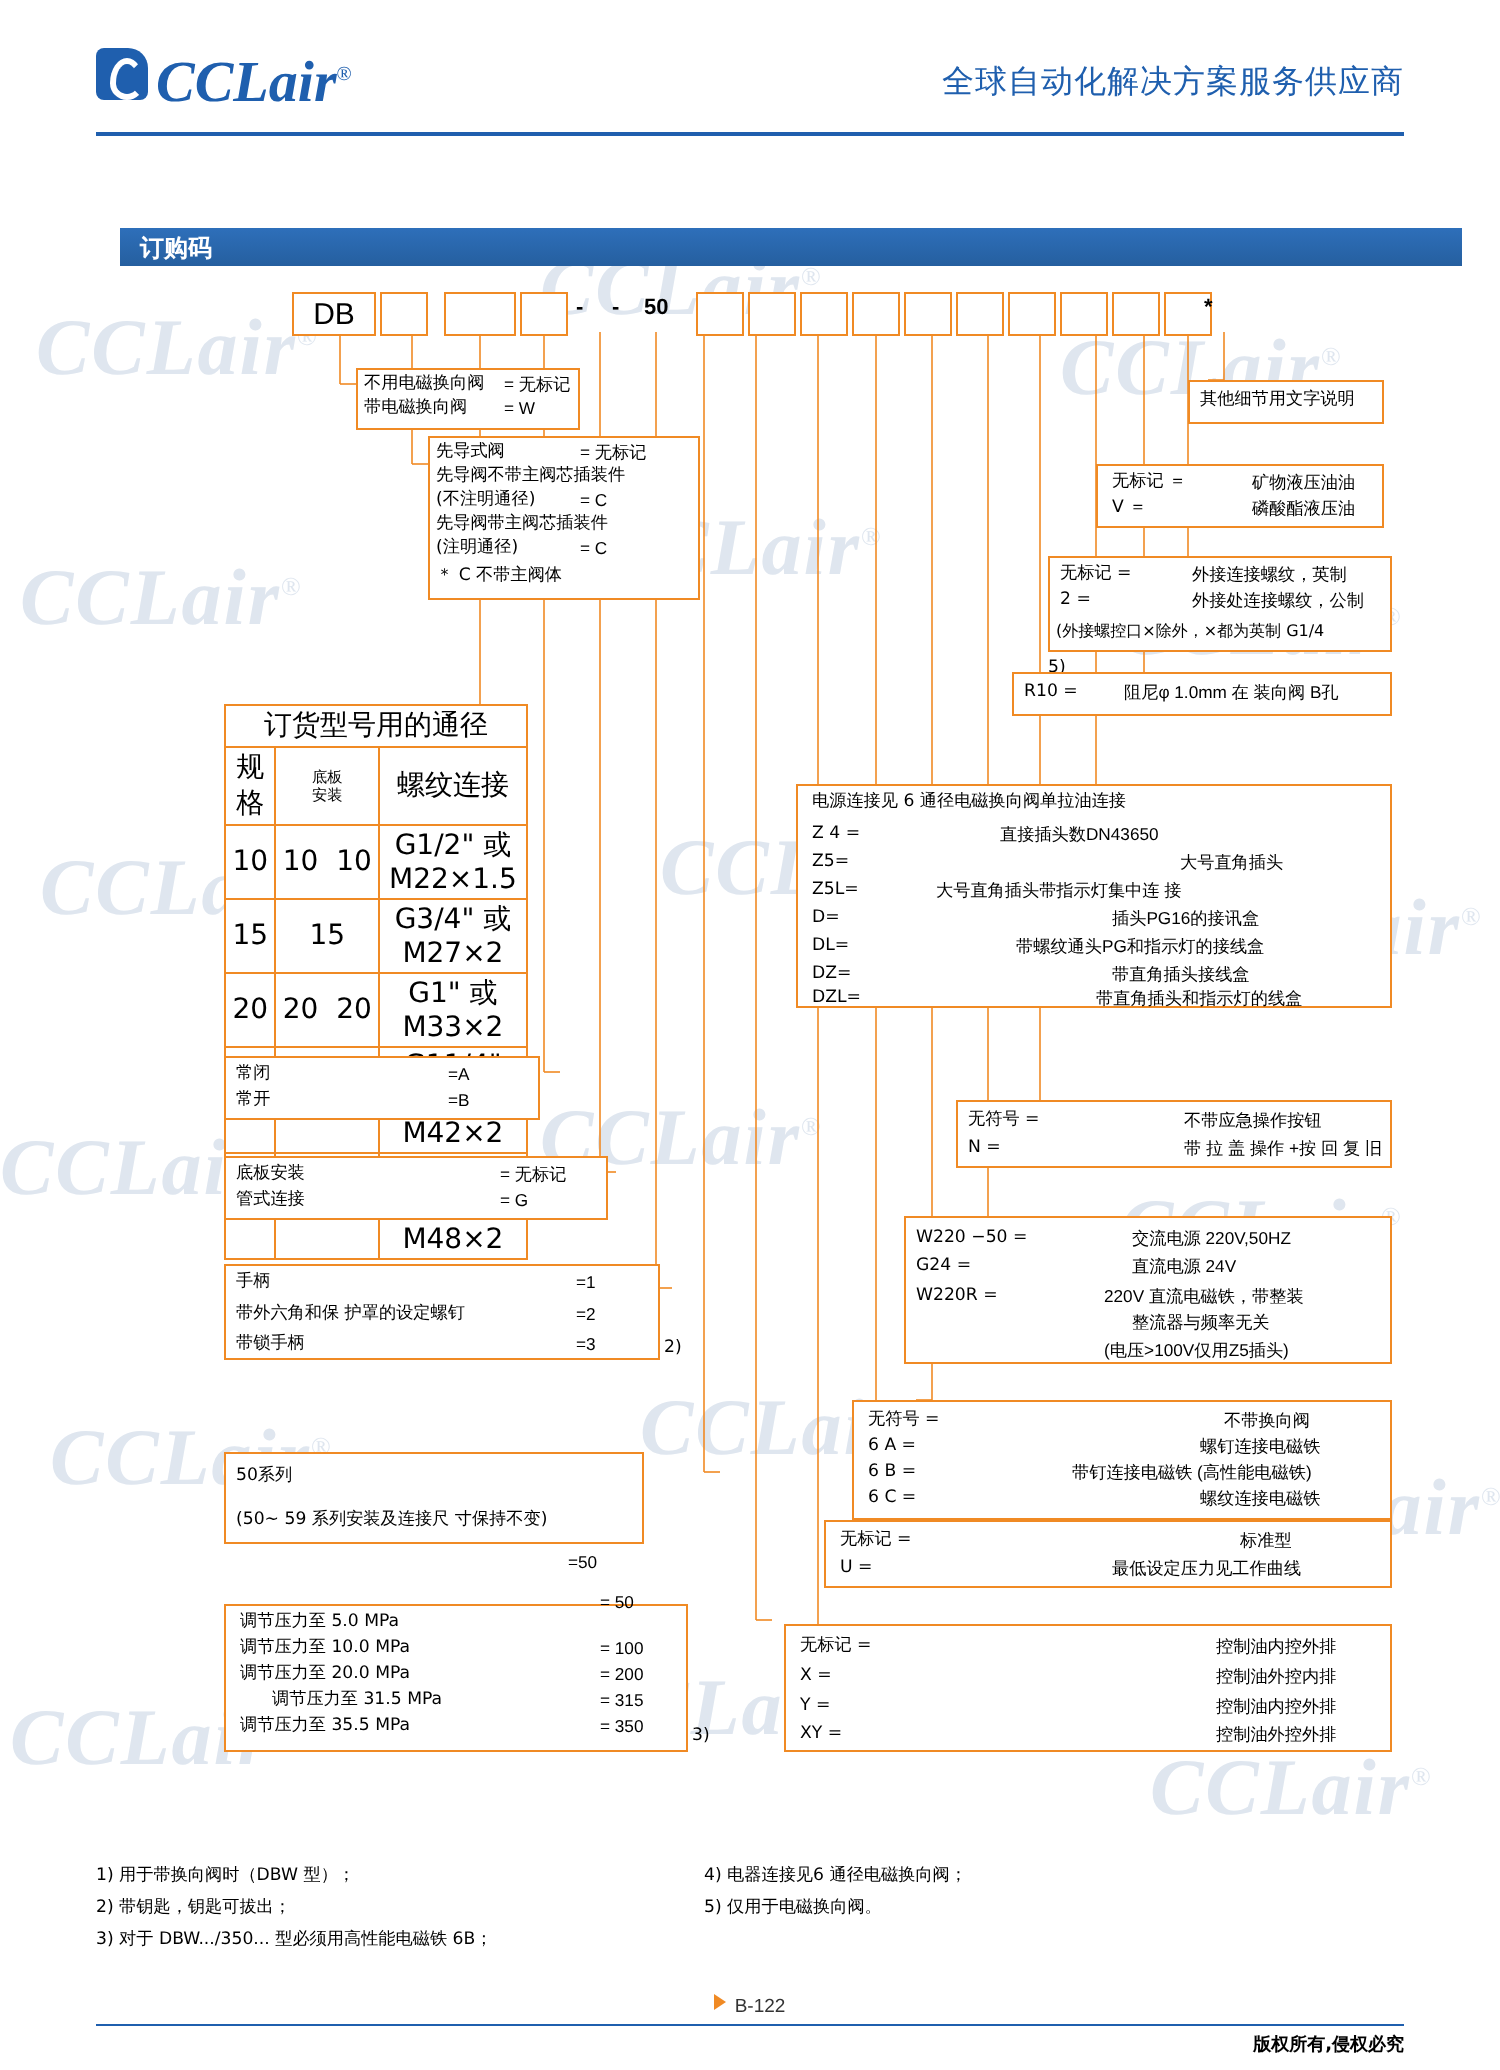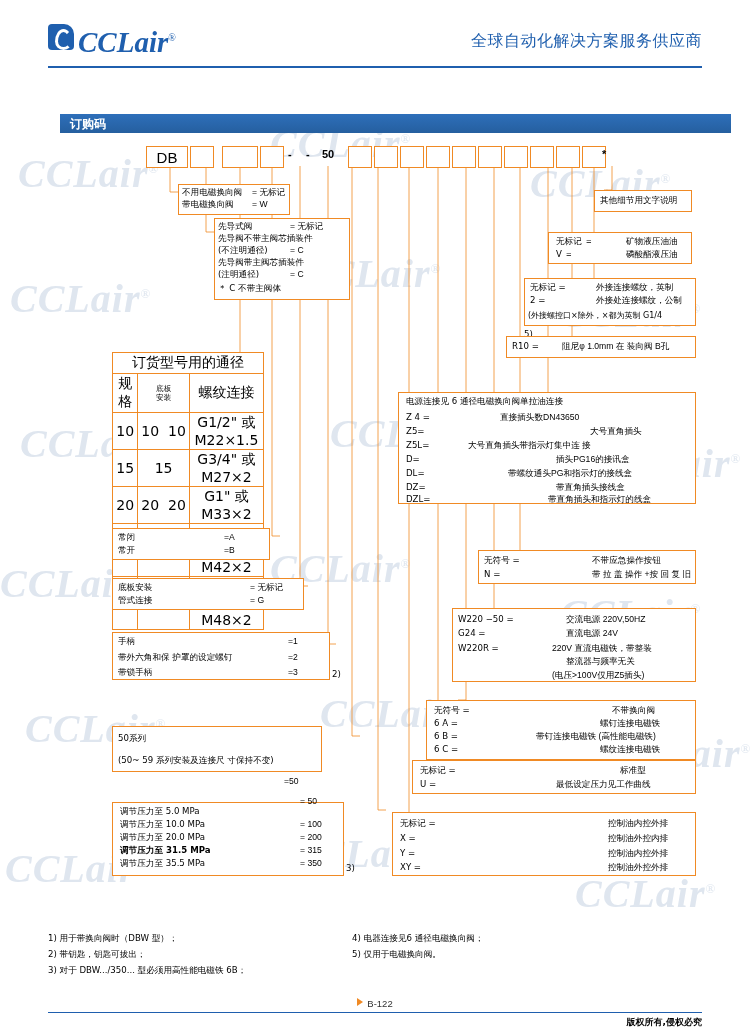--- a/index.html
+++ b/index.html
@@ -231,21 +231,21 @@
   <div class="eq" style="left:284px;top:776px;">=50</div>
   <div class="lbl cn" style="left:118px;top:755px;">(50~ 59 系列安装及连接尺 寸保持不变)</div>
 
   <div class="box" style="left:112px;top:802px;width:230px;height:72px;"></div>
   <div class="lbl cn" style="left:120px;top:806px;">调节压力至 5.0  MPa</div>
   <div class="eq" style="left:300px;top:796px;">= 50</div>
   <div class="lbl cn" style="left:120px;top:819px;">调节压力至 10.0  MPa</div>
   <div class="eq" style="left:300px;top:819px;">= 100</div>
   <div class="lbl cn" style="left:120px;top:832px;">调节压力至 20.0  MPa</div>
   <div class="eq" style="left:300px;top:832px;">= 200</div>
-  <div class="lbl cn" style="left:120px;top:845px;font-weight:bold;">调节压力至 31.5  MPa</div>
+  <div class="lbl cn" style="left:136px;top:845px;">调节压力至 31.5  MPa</div>
   <div class="eq" style="left:300px;top:845px;">= 315</div>
   <div class="lbl cn" style="left:120px;top:858px;">调节压力至 35.5 MPa</div>
   <div class="eq" style="left:300px;top:858px;">= 350</div>
   <div class="fn" style="left:346px;top:862px;">3)</div>
 
   <div class="box" style="left:594px;top:190px;width:96px;height:20px;"></div>
   <div class="lbl cn" style="left:600px;top:195px;">其他细节用文字说明</div>
 
   <div class="box" style="left:548px;top:232px;width:142px;height:30px;"></div>
   <div class="lbl cn" style="left:556px;top:236px;">无标记 ＝</div>

